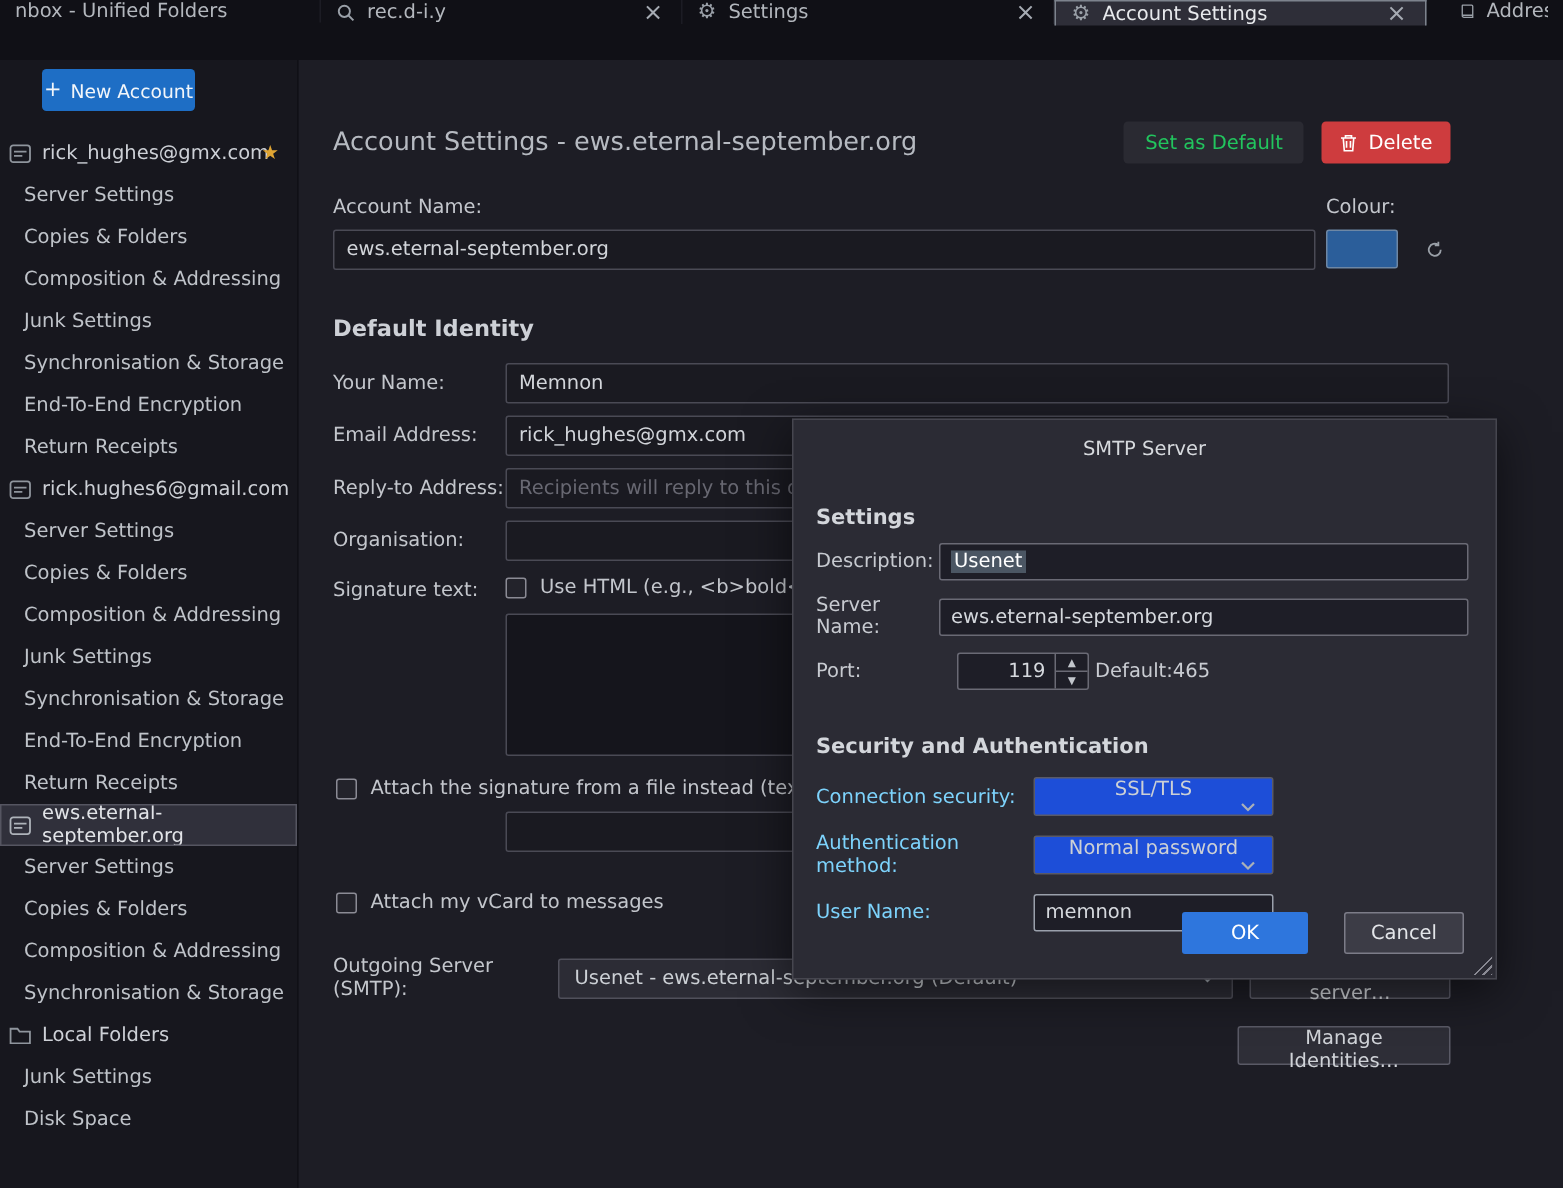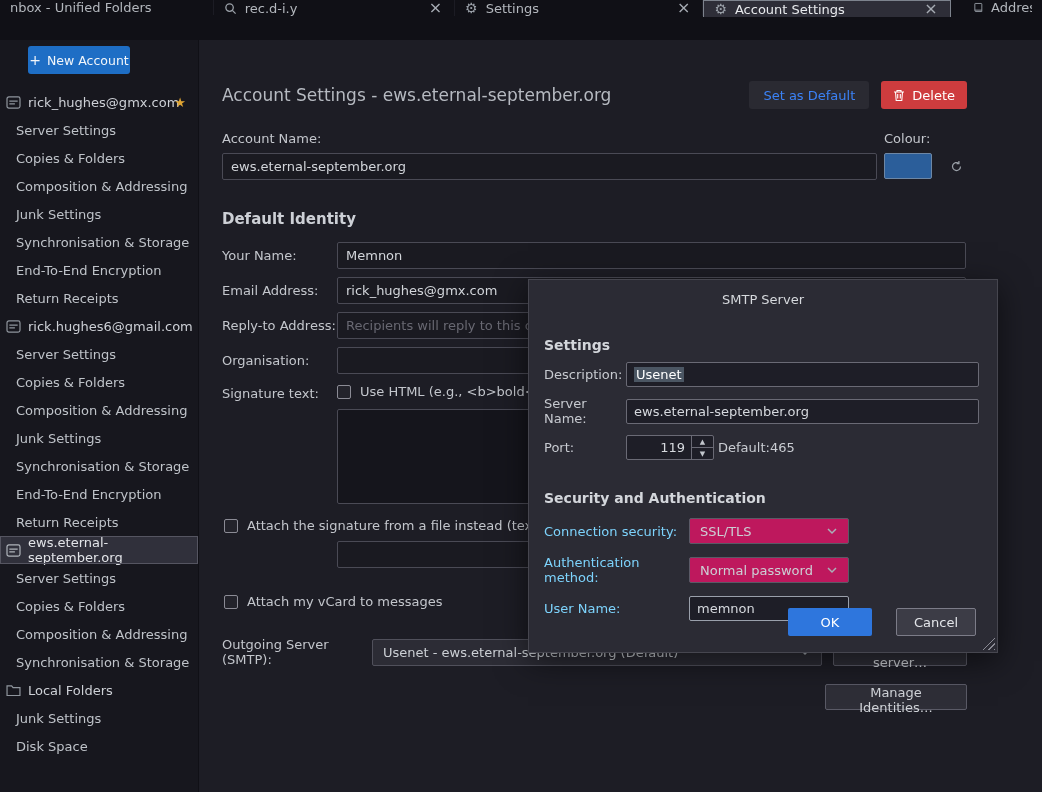--- a/index.html
+++ b/index.html
@@ -35,21 +35,21 @@
   .side-item.acct { padding-left:6px; gap:7px; color:#cdd0d6; }
   .side-item.sel { background:#30303b; outline:1px solid #555561; outline-offset:-1px; color:#e2e4e8; }
   .star { position:absolute; right:12px; color:var(--star,#dfa433); font-size:13px; }
   .acct svg { flex:0 0 auto; }
   
   .main { position:absolute; left:200px; top:40px; width:842px; bottom:1px; background:#1d1d25; overflow:hidden; }
   .content { padding:0 75px 0 22px; }
   .main-header { display:flex; align-items:center; margin-top:41px; }
   .page-title { font-size:17px; color:#b6bac1; font-weight:400; flex:1; }
   .btn { font-family:inherit; font-size:13px; cursor:pointer; }
-  .btn-set-default { height:28px; padding:0 14px; background:#2a2a32; color:#3b82f6; border:none; border-radius:3px; margin-right:12px; }
+  .btn-set-default { height:28px; padding:0 14px; background:#2a2a32; color:#22c55e; border:none; border-radius:3px; margin-right:12px; }
   .btn-delete { height:28px; padding:0 12px; background:var(--delete,#ce3c3e); color:#fff; border:none;
                 border-radius:3px; display:flex; align-items:center; gap:7px; }
   .flabel { font-size:13px; color:#c3c6cc; }
   .tb-input { height:27px; background:#1a1a21; border:1px solid #4a4a55; border-radius:2px;
               color:#d2d5da; padding:0 8px; font-family:inherit; font-size:13px; width:100%; }
   .tb-input::placeholder { color:#686872; }
   .account-row { display:flex; margin-top:22px; }
   .an-block { width:655px; }
   .an-block .tb-input { margin-top:7px; }
   .colour-block { margin-left:auto; width:83px; }
@@ -86,29 +86,29 @@
   .dlg-row { display:flex; align-items:center; margin-top:9px; }
   .dlg-row .dl { width:82px; color:#c7cad0; }
   .dlg-row .dl2 { width:145px; color:#7dd3fc; }
   .dlg-input { height:25px; background:#1e1e27; border:1px solid #6a6a75; border-radius:2px;
                color:#d6d9de; padding:0 7px; font-family:inherit; font-size:13px; }
   .w353 { width:353px; }
   .w160 { width:160px; }
   .fake-input { display:flex; align-items:center; }
   .sel-text { background:var(--selection,#4b5663); color:#fff; padding:0 2px; }
   .spin-wrap { width:88px; height:25px; background:#1e1e27; border:1px solid #6a6a75; border-radius:2px;
-               display:flex; align-items:stretch; }
+               display:flex; align-items:stretch;margin-left:12px; }
   .spin-wrap input { flex:1; background:transparent; border:none; color:#d6d9de; text-align:right;
                      padding-right:6px; font-family:inherit; font-size:13px; width:50px; }
   .spinners { width:22px; border-left:1px solid #6a6a75; display:flex; flex-direction:column; }
   .spin-btn { flex:1; display:flex; align-items:center; justify-content:center; font-size:7px;
               color:#c2c6cc; cursor:pointer; }
   .spin-btn + .spin-btn { border-top:1px solid #6a6a75; }
   .port-default { margin-left:4px; color:#c9ccd2; }
-  .dlg-select { background:#be185d; border:1px solid #5a5a66; height:26px; }
+  .dlg-select { background:#1d4ed8; border:1px solid #5a5a66; height:26px;flex-direction:column; }
   .focus-ring { border-color:#9aa0ab; }
   .dlg-buttons { position:absolute; right:21px; bottom:16px; display:flex; gap:24px; }
   .btn-ok { width:84px; height:28px; background:var(--ok,#2e76dd); color:#fff; border:none; border-radius:2px; }
   .btn-cancel { width:80px; height:28px; background:#3c3c46; border:1px solid #7c7c88; color:#e3e5e9; border-radius:2px; }
   .grip { position:absolute; right:2px; bottom:2px; width:13px; height:13px; cursor:nwse-resize;
           background:repeating-linear-gradient(315deg,#8a8a94 0 1px,transparent 1px 4px);
           clip-path:polygon(100% 0,100% 100%,0 100%); }
 </style>
 </head>
 <body>

